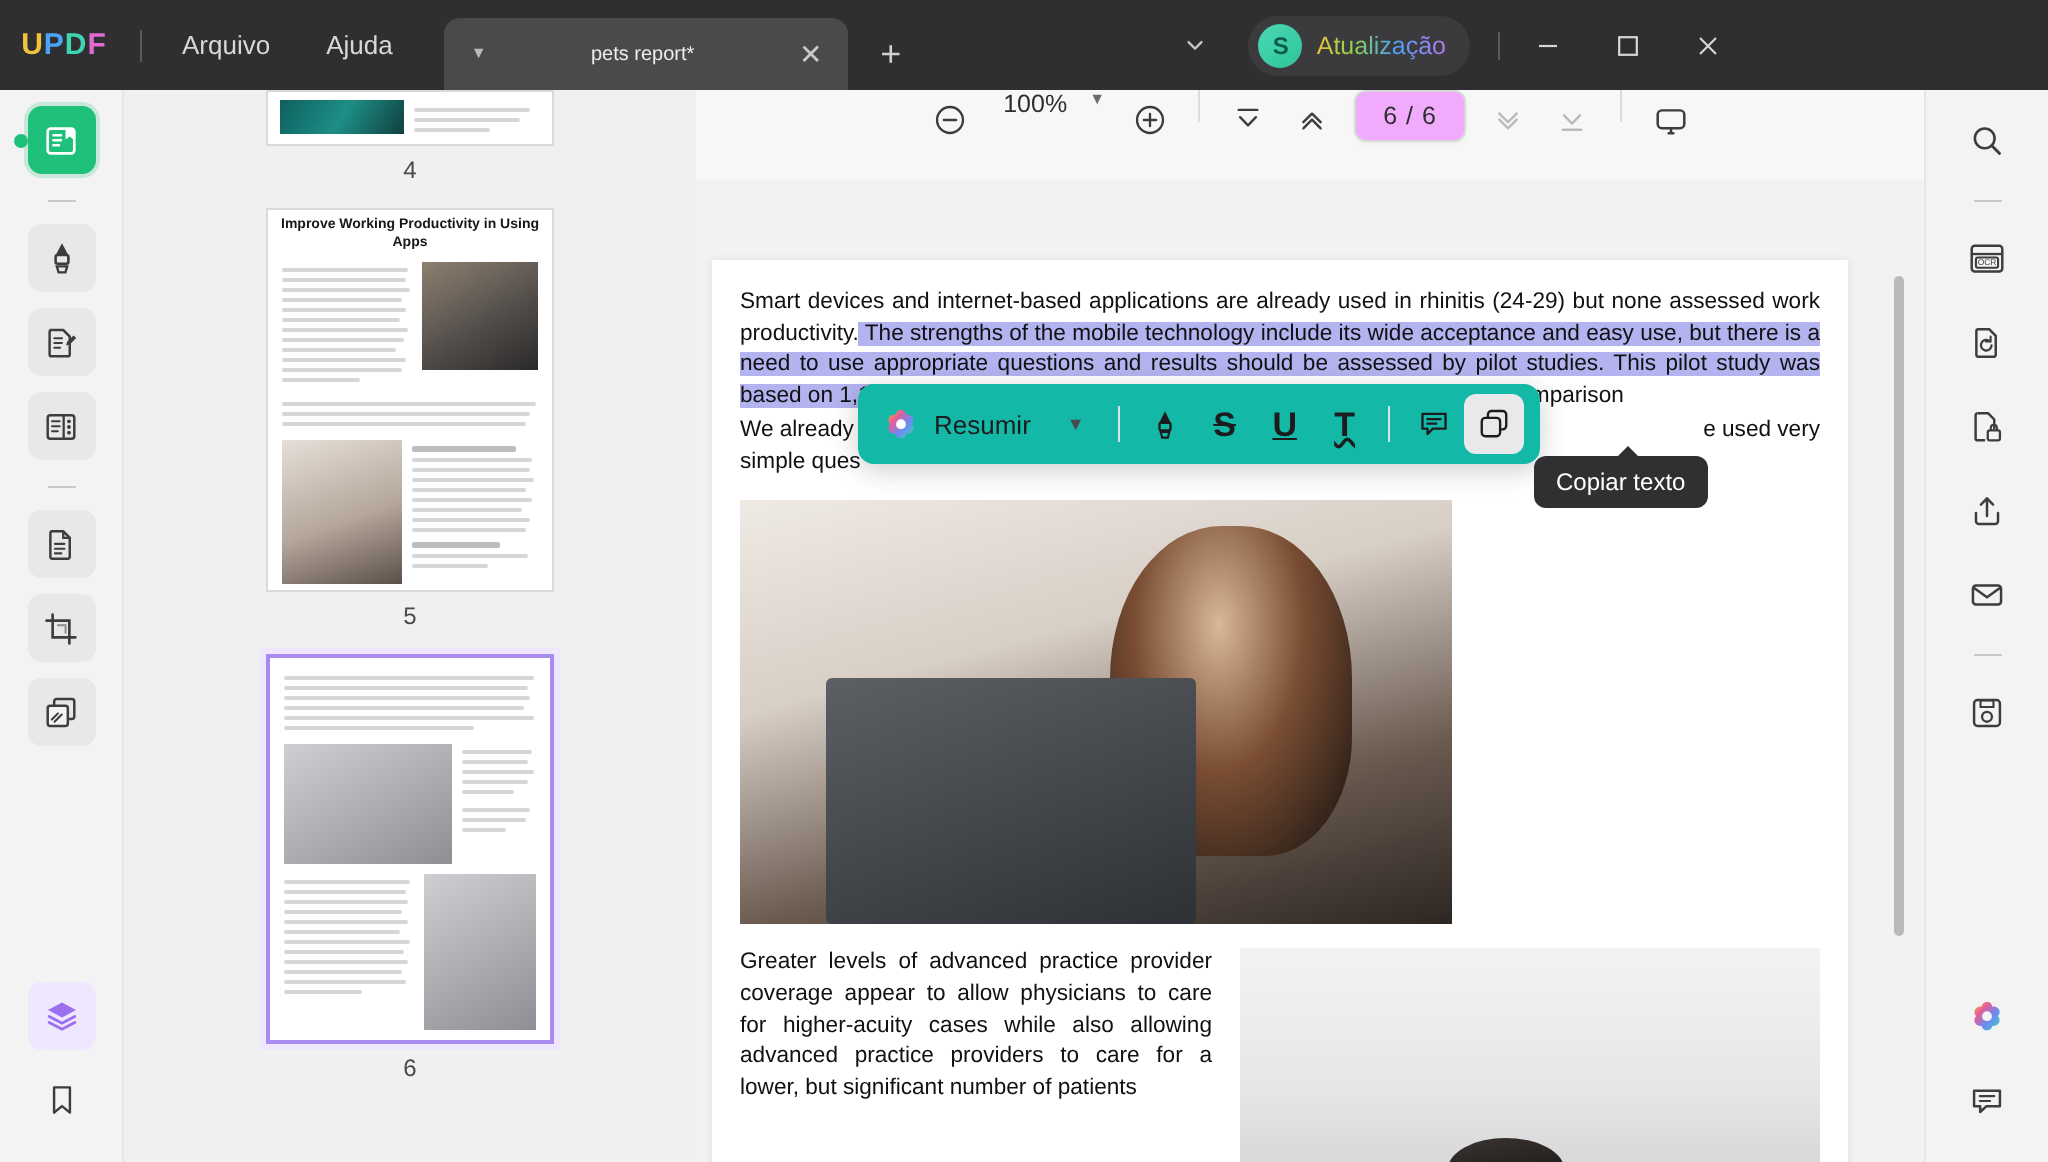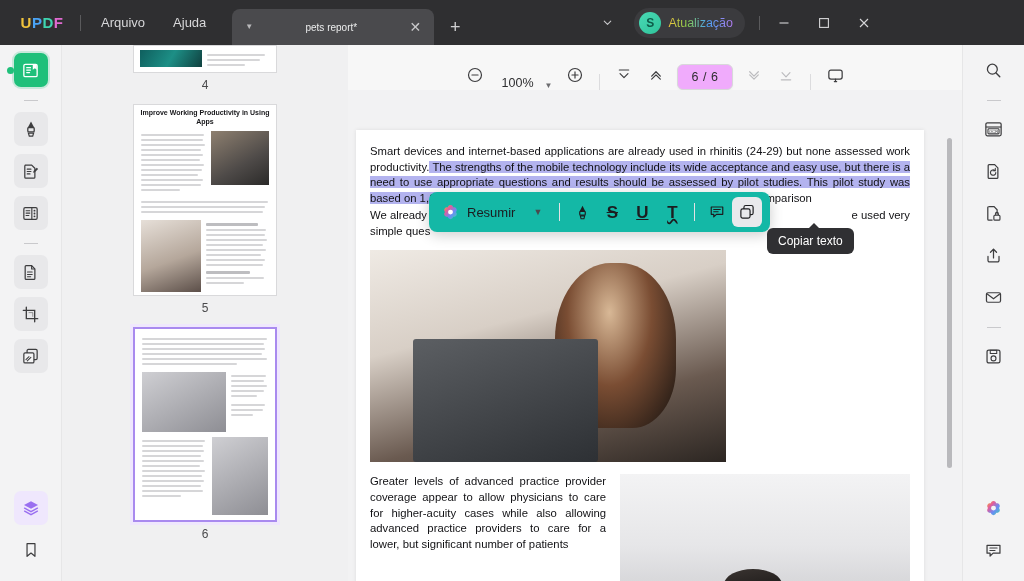--- a/index.html
+++ b/index.html
@@ -6,21 +6,21 @@
   html,body { width:1024px; height:581px; overflow:hidden; }
   body {
     font-family: "Liberation Sans", sans-serif;
     background:#2b2b2d;
     -webkit-font-smoothing: antialiased;
   }
   .app { position:relative; width:1024px; height:581px; background:#2f2f31; overflow:hidden; }
 
   
   .titlebar {
-    position:absolute; top:0; left:10px; width:876px; height:45px;
+    position:absolute; top:0; left:0; width:876px; height:45px;
     background:#2f2f31; display:flex; align-items:center;
   }
   .logo {
     width:64px; text-align:center; font-size:15px; font-weight:bold;
     letter-spacing:0.5px;
   }
   .logo span:nth-child(1){ color:#f0c33c; }
   .logo span:nth-child(2){ color:#4aa3f5; }
   .logo span:nth-child(3){ color:#3fd4b0; }
   .logo span:nth-child(4){ color:#e06ad0; }
@@ -128,21 +128,21 @@
   .tph3 { background:linear-gradient(160deg,#e6dfd8,#b5a79b 55%,#5c4f49); }
   .tph-sea { background:linear-gradient(120deg,#0f5f5e,#1d8f86 50%,#10403f); }
 
   
   .viewer {
     position:absolute; left:348px; top:0; right:62px; height:536px;
     background:#f7f7f7;
   }
   .doctoolbar {
     position:absolute; top:0; left:0; right:0; height:45px;
-    display:flex; align-items:flex-end; justify-content:center; gap:2px;
+    display:flex; align-items:flex-start; justify-content:center; gap:2px;
     background:#f7f7f7;
   }
   .tool-ico {
     width:30px; height:30px; border-radius:6px; display:flex;
     align-items:center; justify-content:center; color:#3c3c3e;
   }
   .tool-ico.dim { color:#bbbbbe; }
   .zoomval { font-size:12.5px; color:#2e2e30; padding:0 4px 0 10px; }
   .zoom-caret { color:#6d6d70; font-size:8px; width:18px; text-align:center; }
   .tool-div { width:1px; height:16px; background:#dcdcde; margin:0 7px; }

